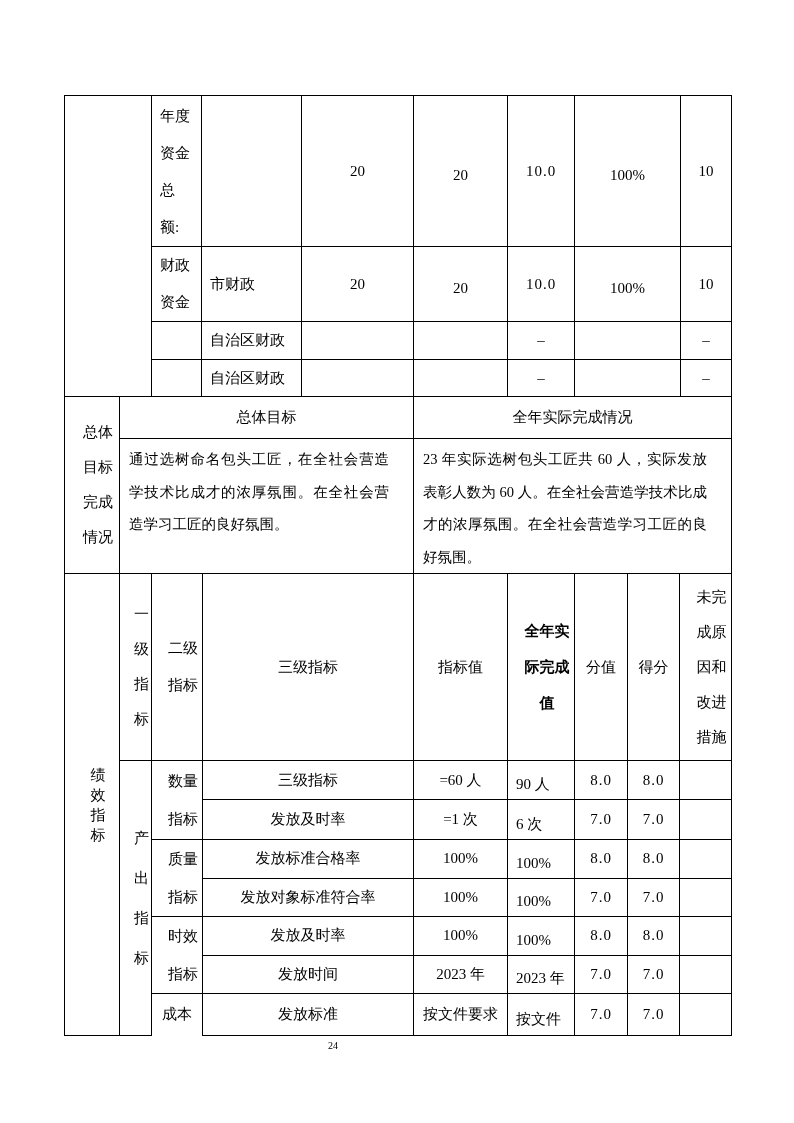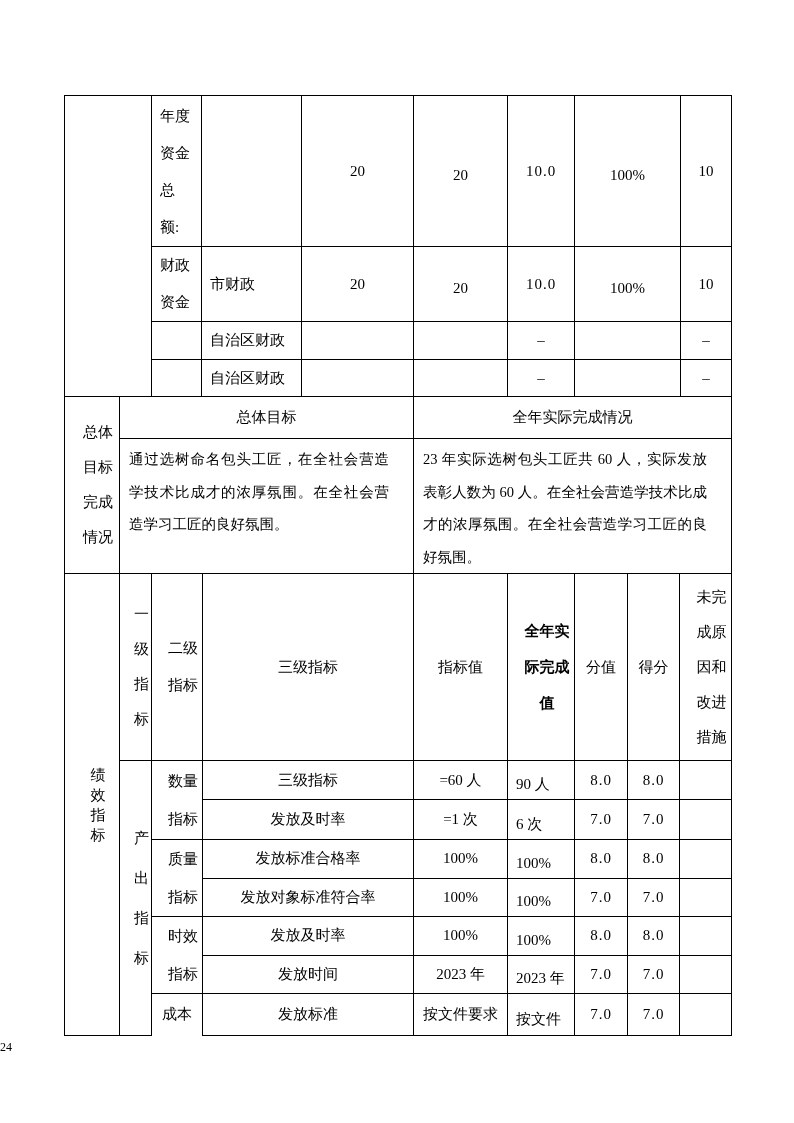--- a/index.html
+++ b/index.html
@@ -36,21 +36,21 @@
     line-height:32.5px;
     text-align:justify;
     vertical-align:top;
     padding:4px 24px 0 9px;
   }
   .low{padding-top:9px;}
   .num{letter-spacing:1px;}
   .nobb{border-bottom:none;}
   .pageno{
     position:absolute;left:0;top:1040px;width:666px;
-    font-size:12px;
+    text-align:center;font-size:10px;
   }
 </style>
 </head>
 <body>
 
 <div class="sheet">
 
   <table class="t1">
     <colgroup>
       <col style="width:87px">

